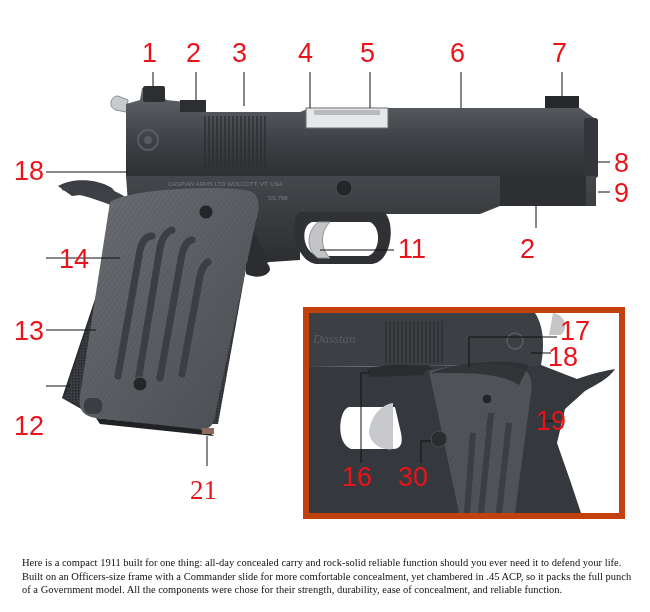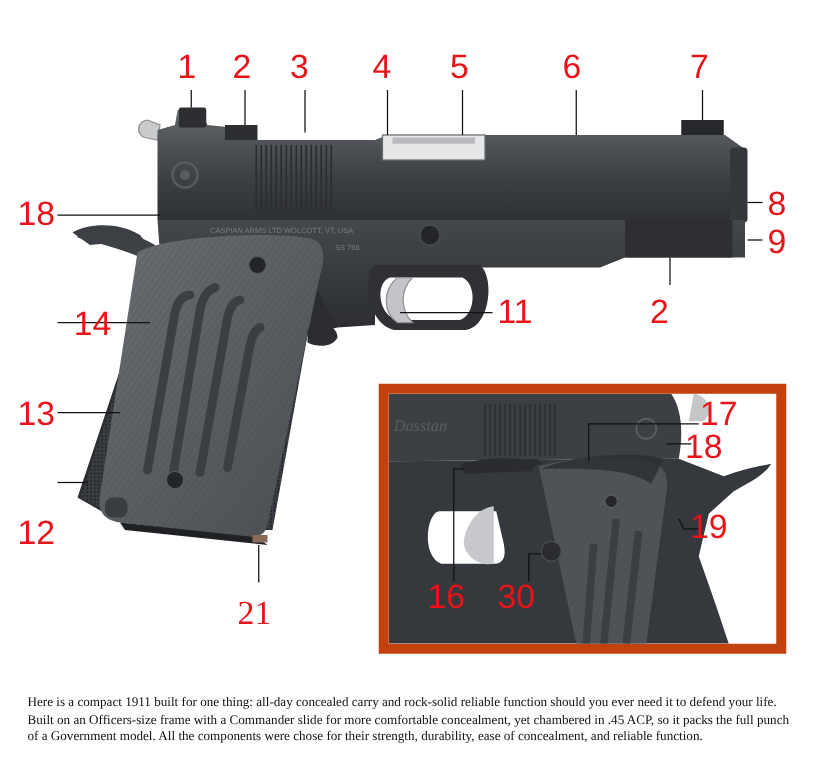--- a/index.html
+++ b/index.html
@@ -1,19 +1,19 @@
 <!DOCTYPE html>
 <html><head>
 <meta charset="utf-8">
 <style>
   html, body { margin: 0; padding: 0; background: #ffffff; }
   body { width: 650px; height: 612px; position: relative; overflow: hidden; font-family: "Liberation Sans", sans-serif; }
   #stage { position: absolute; left: 0; top: 0; width: 650px; height: 612px; }
   .callout { position: absolute; color: #e8141a; font-family: "Liberation Sans", sans-serif; font-size: 27px; line-height: 27px; letter-spacing: 0px; }
-  .inset-frame { position: absolute; left: 303px; top: 307px; width: 310px; height: 200px; border: 8px solid #c2410c; background: #ffffff; overflow: hidden; }
+  .inset-frame { position: absolute; left: 303px; top: 307px; width: 310px; height: 200px; border: 6px solid #c2410c; background: #ffffff; overflow: hidden; }
   .caption { position: absolute; left: 22px; top: 535px; width: 610px; font-size: 10.5px; line-height: 13.5px; color: #111111; font-family: Liberation Serif, serif; margin-top: 21px; }
   svg { position: absolute; left: 0; top: 0; }
 </style>
 </head>
 <body>
 
 <div id="stage">
 
   <svg width="650" height="530" viewBox="0 0 650 530">
     <defs>
@@ -174,18 +174,18 @@
   <div class="callout" style="left:614px;top:180px;">9</div>
   <div class="callout" style="left:520px;top:236px;">2</div>
   <div class="callout" style="left:398px;top:236px;text-align:right;">11</div>
   <div class="callout" style="left:14px;top:373px;margin-top:40px;">12</div>
   <div class="callout" style="left:14px;top:318px;">13</div>
   <div class="callout" style="left:14px;top:246px;margin-left:45px;">14</div>
   <div class="callout" style="left:14px;top:158px;">18</div>
   <div class="callout" style="left:342px;top:464px;">16</div>
   <div class="callout" style="left:560px;top:318px;text-align:center;">17</div>
   <div class="callout" style="left:548px;top:344px;">18</div>
-  <div class="callout" style="left:552px;top:408px;">19</div>
+  <div class="callout" style="left:536px;top:408px;">19</div>
   <div class="callout" style="left:398px;top:464px;">30</div>
   <div class="callout" style="left:190px;top:477px;font-family:Liberation Serif, serif;">21</div>
 
   <div class="caption">Here is a compact 1911 built for one thing: all-day concealed carry and rock-solid reliable function should you ever need it to defend your life. Built on an Officers-size frame with a Commander slide for more comfortable concealment, yet chambered in .45 ACP, so it packs the full punch of a Government model. All the components were chose for their strength, durability, ease of concealment, and reliable function.</div>
 </div>
 
 </body></html>

